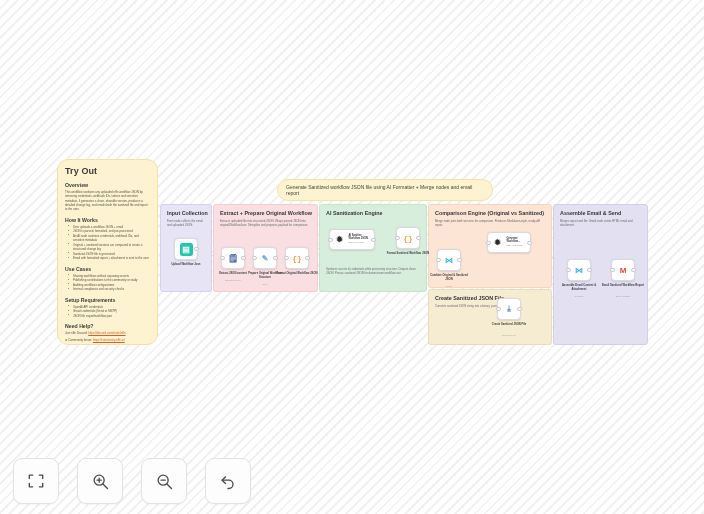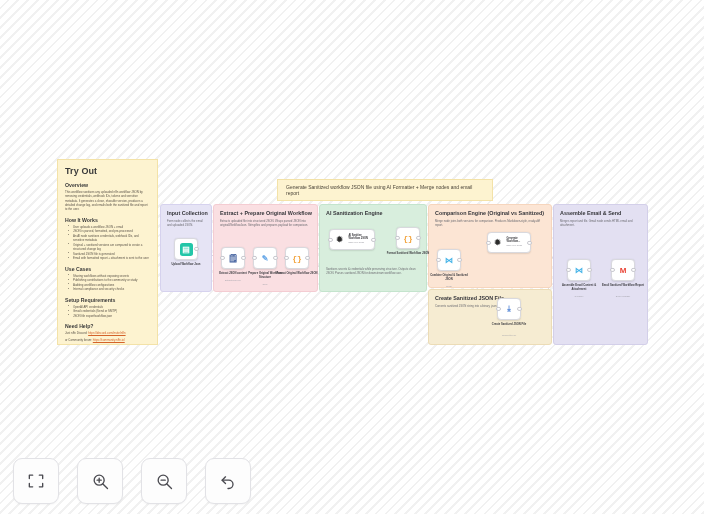--- a/index.html
+++ b/index.html
@@ -10,21 +10,21 @@
     background-image:repeating-linear-gradient(135deg,#ffffff 0px,#ffffff 5px,#f1f1f1 5px,#f1f1f1 7px);
     position:relative;
   }
   .canvas{position:absolute;inset:0;}
 
   
   .sticky{
     position:absolute;
     background:#fdf3d0;
     border:1px solid #f3e2a8;
-    border-radius:0;
+    border-radius:11px;
     box-sizing:border-box;
     overflow:hidden;
   }
   .doc-note{
     left:57px;top:159px;width:101px;height:186px;
     padding:6px 7px;
   }
   .doc-note h1{
     font-size:9px;margin:0 0 6px 0;color:#3b3b3b;font-weight:700;letter-spacing:.1px;
   }

